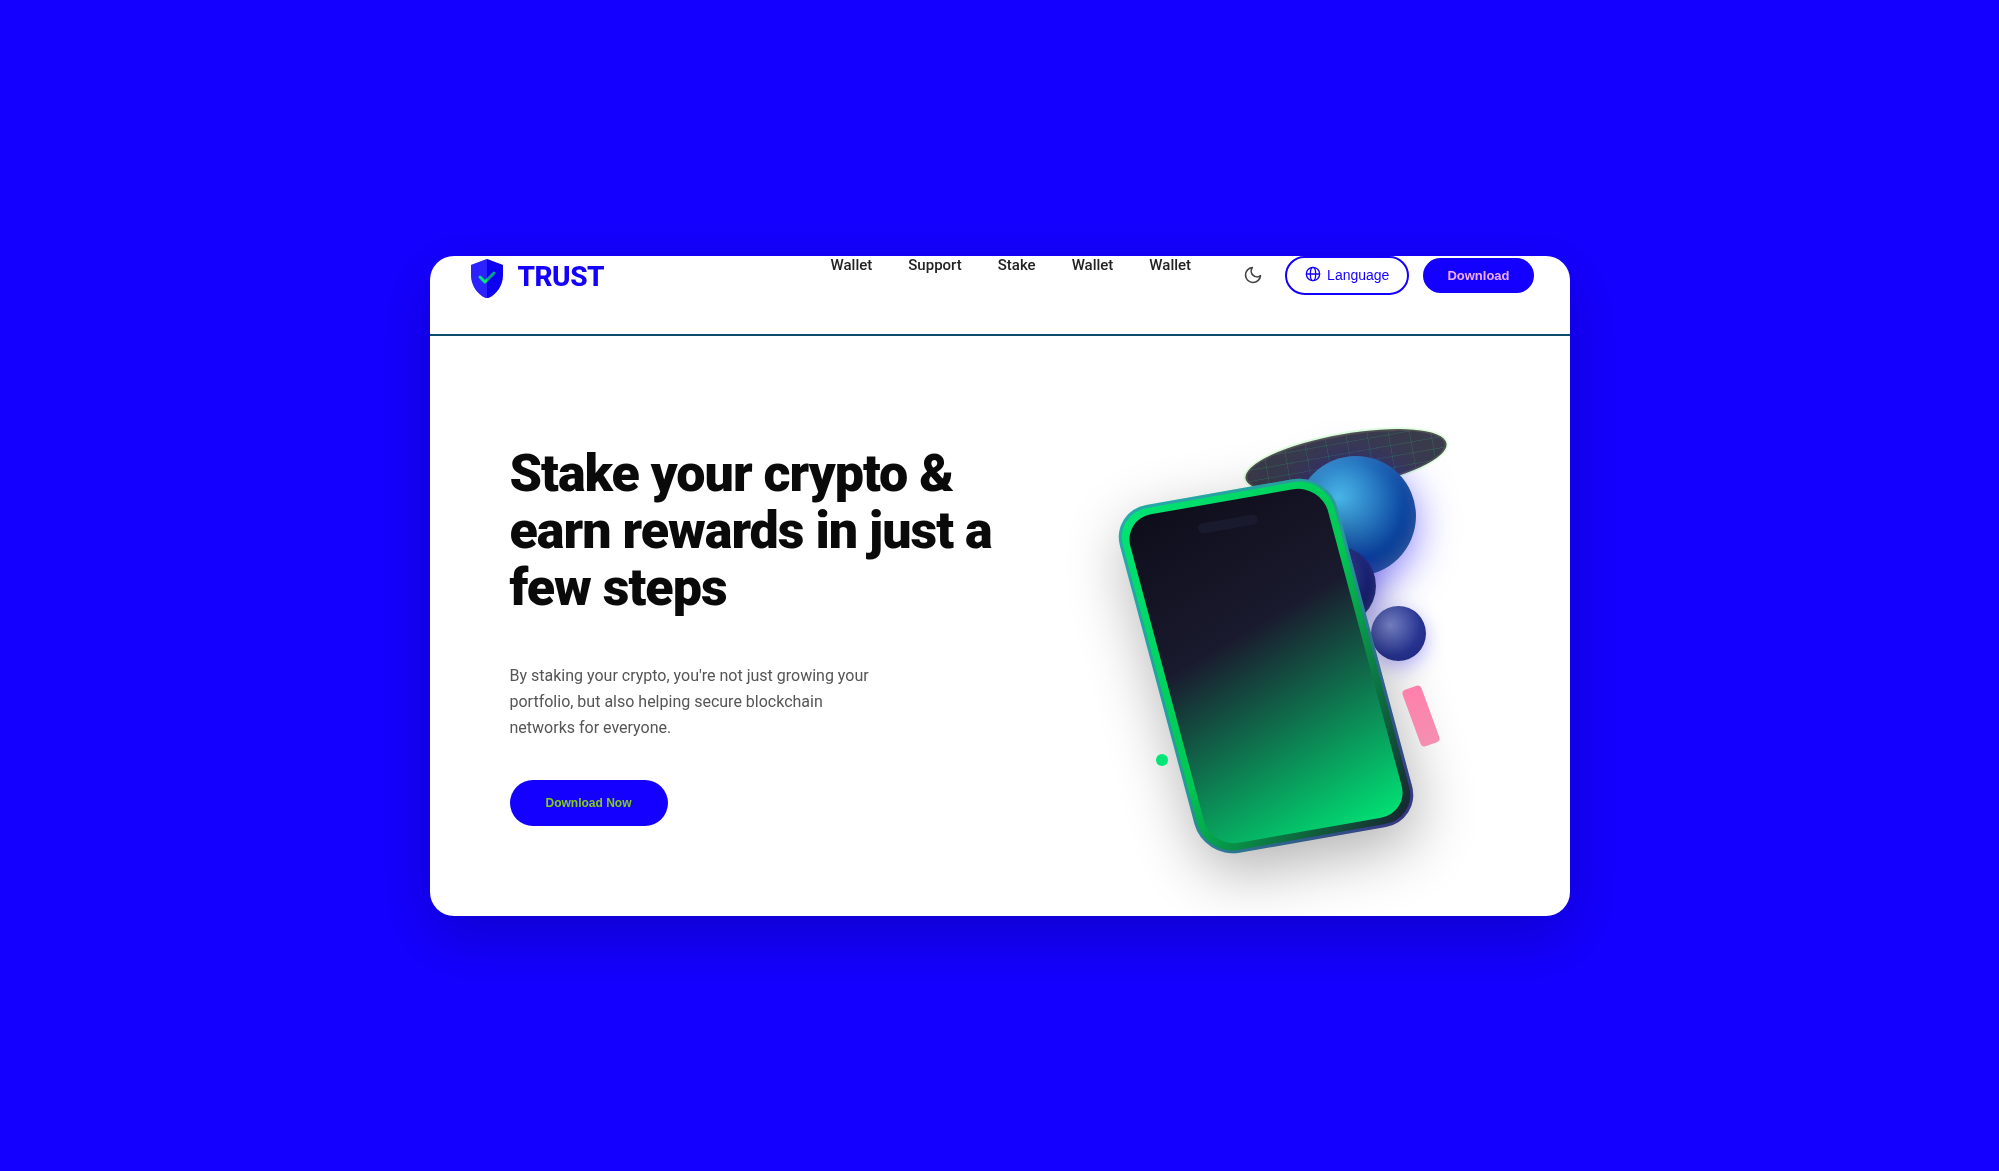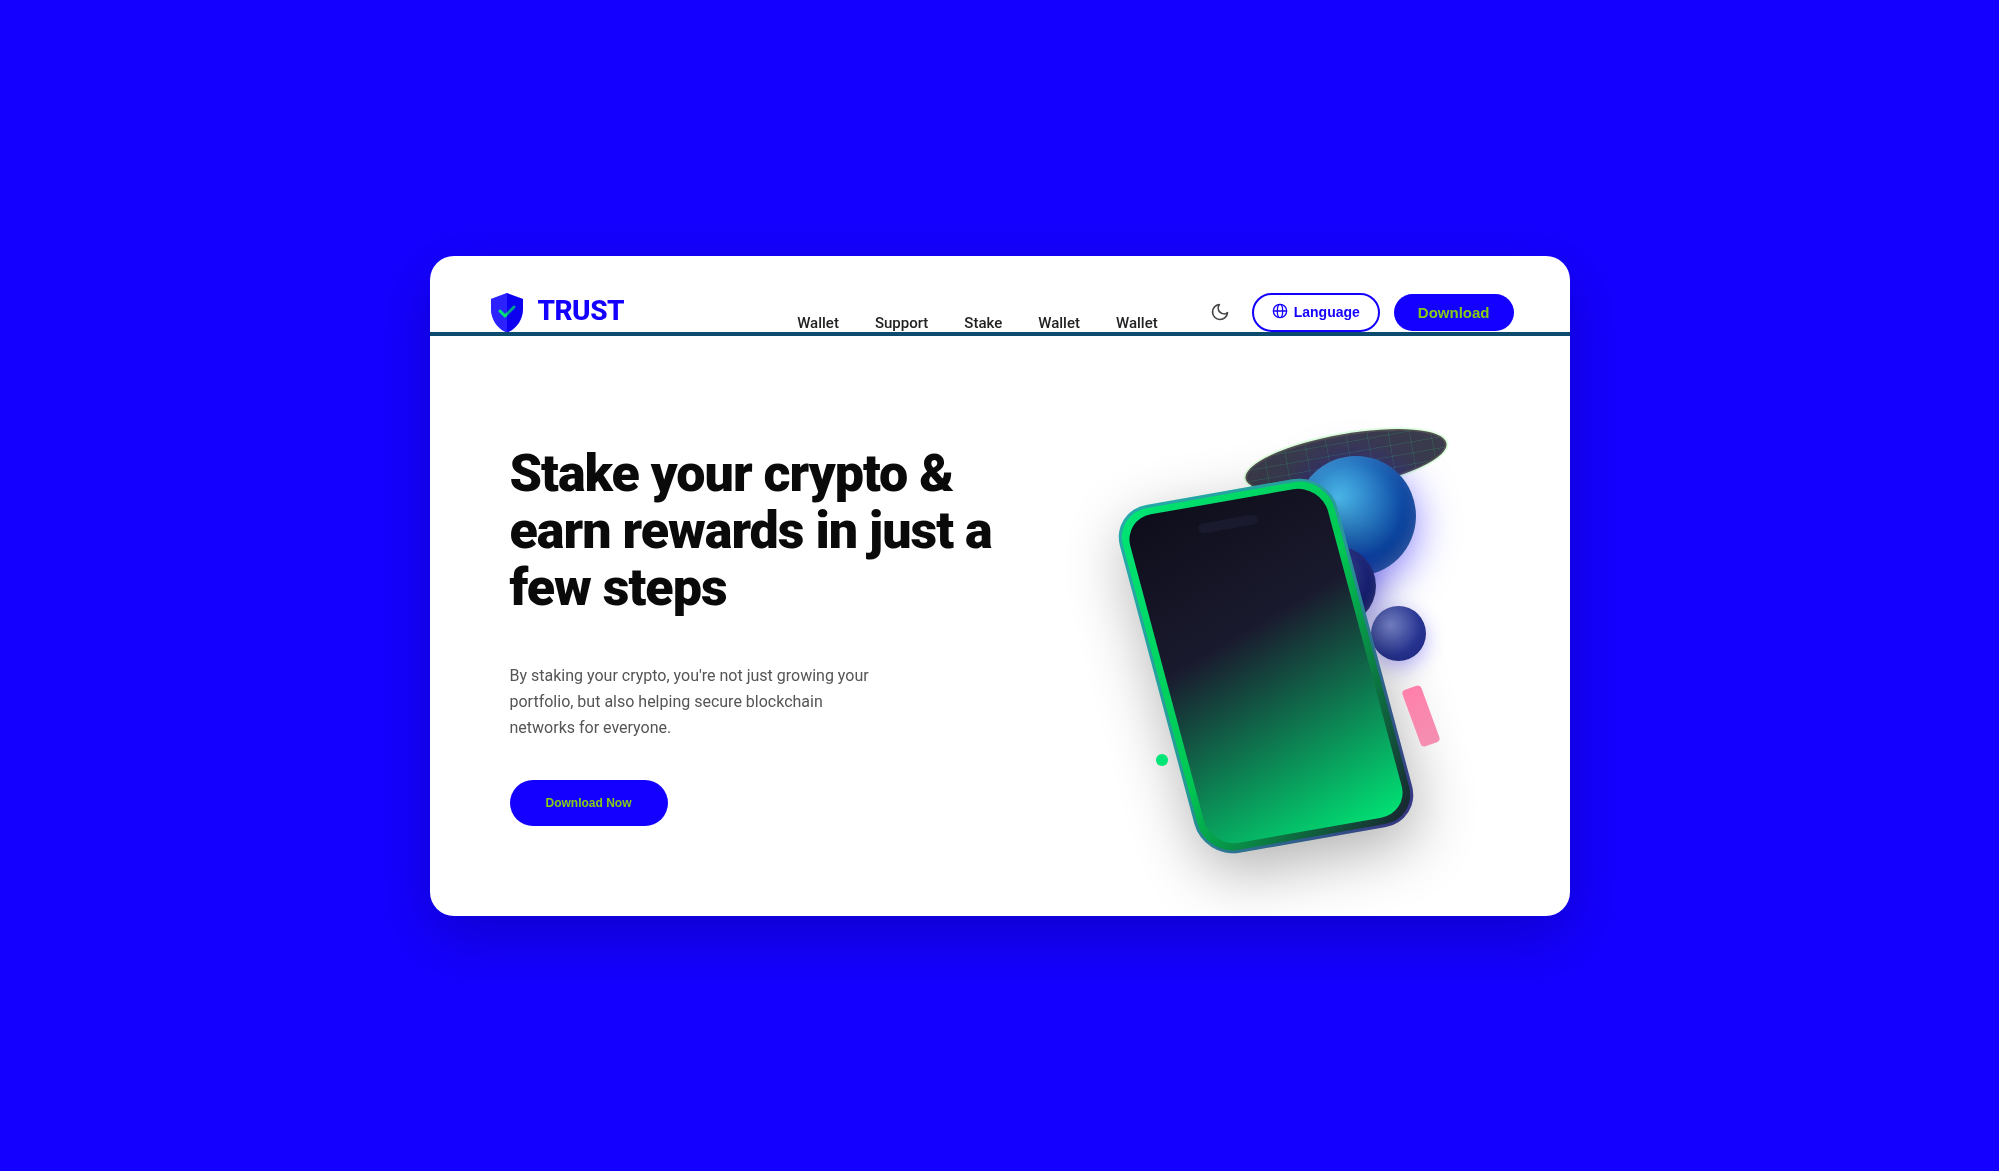--- a/index.html
+++ b/index.html
@@ -19,24 +19,24 @@
       width: 1140px;
       background: #ffffff;
       border-radius: 24px;
       overflow: hidden;
       box-shadow: 0 20px 60px rgba(0,0,0,0.2);
     }
 
     
     .navbar {
       display: flex;
-      align-items: flex-end;
-      padding: 0 56px;
+      align-items: flex-start;
+      padding: 0 36px;
       height: 80px;
-      border-bottom: 4px solid #0c4a6e;
+      border-bottom: 2px solid #0c4a6e;
     }
 
     .logo-container {
       display: flex;
       align-items: center;
       gap: 10px;
       margin-right: auto;
     }
 
     .logo-icon {
@@ -86,36 +86,36 @@
 
     .language-btn {
       display: flex;
       align-items: center;
       gap: 6px;
       border: 2px solid #1400FF;
       border-radius: 50px;
       padding: 8px 18px;
       cursor: pointer;
       font-size: 14px;
-      font-weight: 700;
+      font-weight: 400;
       color: #1400FF;
       background: transparent;
     }
 
     .language-btn .globe-icon {
       font-size: 15px;
     }
 
     .download-btn-nav {
       background: #1400FF;
-      color: #84cc16;
+      color: #f0abfc;
       border: none;
       border-radius: 50px;
       padding: 10px 24px;
-      font-size: 15px;
+      font-size: 13px;
       font-weight: 700;
       cursor: pointer;
     }
 
     
     .hero {
       display: flex;
       align-items: center;
       padding: 60px 48px 40px 80px;
       min-height: 580px;

